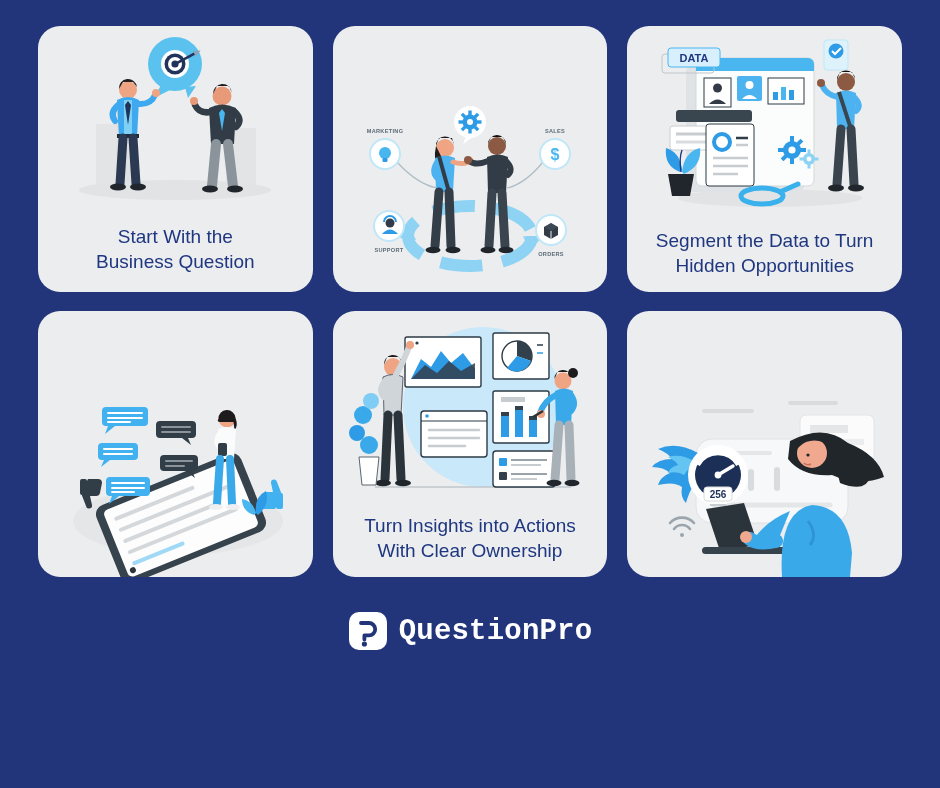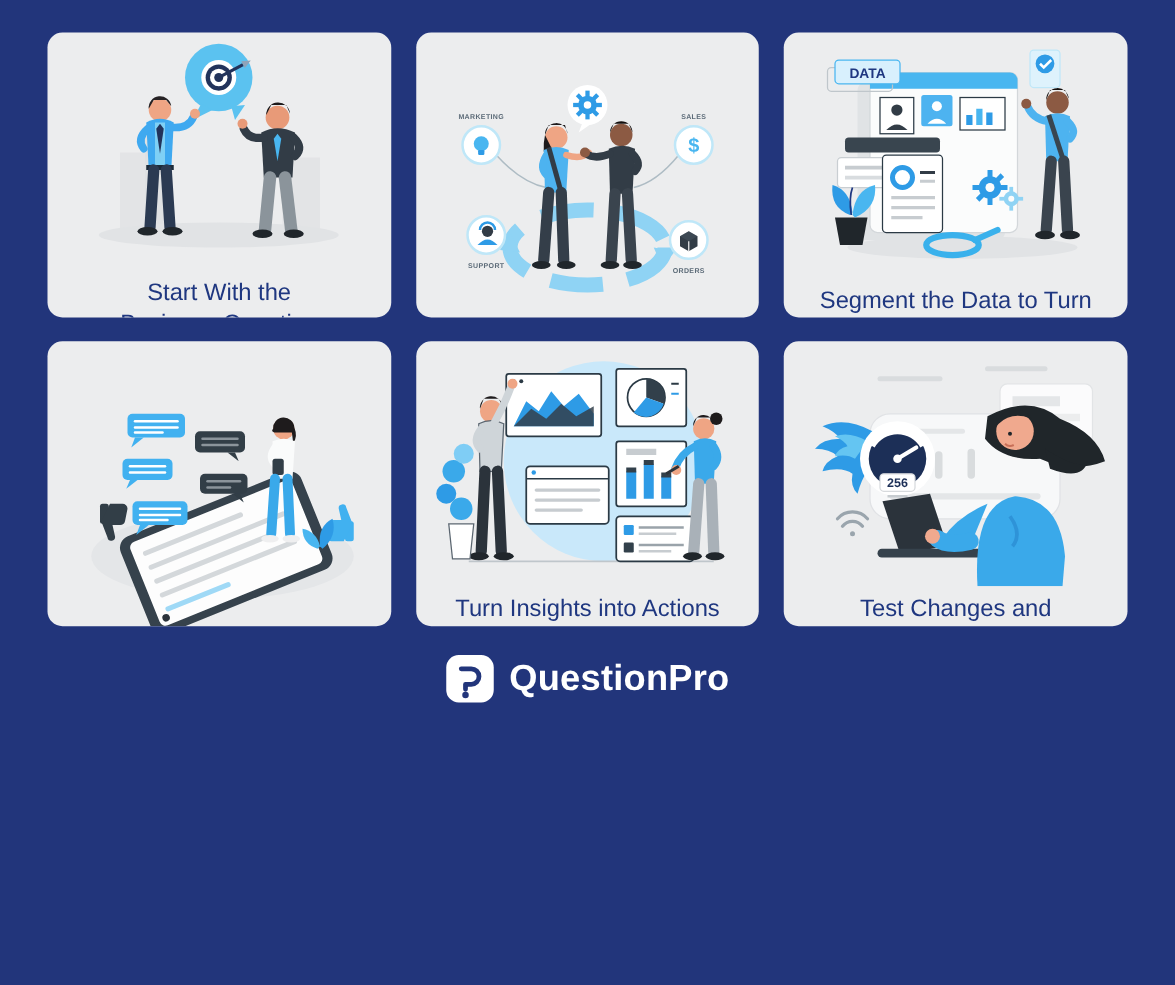--- a/index.html
+++ b/index.html
@@ -12,31 +12,31 @@
   .page-title{
     color:#ffffff;text-align:center;font-weight:bold;
     font-size:35px;line-height:1.28;letter-spacing:.2px;
     padding-top:24px;white-space:pre-line;
   }
   .card-grid{
     display:grid;grid-template-columns:repeat(3,1fr);
     gap:19px 20px;margin:26px 38px 0;
   }
   .card{
-    background:#ECEDEE;border-radius:12px;height:228px;
+    background:#ECEDEE;border-radius:22px;height:266px;
     display:flex;flex-direction:column;overflow:hidden;
   }
   .illus{flex:1;display:flex;align-items:flex-end;justify-content:center;}
   .illus svg{display:block;}
   .caption{
     text-align:center;font-weight:normal;font-size:19px;
     color:#1F3780;line-height:1.32;padding:6px 8px 18px;
     white-space:pre-line;
   }
-  .footer{display:flex;align-items:center;justify-content:center;gap:11px;margin-top:22px;}
+  .footer{display:flex;align-items:center;justify-content:center;gap:11px;margin-top:34px;font-family:Liberation Mono, monospace;}
   .brand-text{color:#ffffff;font-weight:bold;font-size:29px;letter-spacing:.2px;}
   svg text{font-family:"Liberation Sans",sans-serif;}
   .journey-label{font-size:5.6px;font-weight:bold;fill:#5C6B78;letter-spacing:.3px;}
 </style>
 </head>
 <body>
 
 <div>
 
 
@@ -486,22 +486,20 @@
             <circle cx="168" cy="74" r="1.6" fill="#20262A"></circle>
             <path d="M164 82 q3 3 7 1" stroke="#C76F57" stroke-width="1.6" fill="none"></path>
             <path d="M142 196 q-4 -66 30 -72 q36 2 40 48 l-2 24 z" fill="#3AA9EA"></path>
             <path d="M150 130 q-24 10 -36 28 q10 10 22 6" fill="#3AA9EA"></path>
             <path d="M136 160 q-18 4 -26 -2" stroke="#3AA9EA" stroke-width="14" fill="none" stroke-linecap="round"></path>
             <circle cx="106" cy="156" r="6" fill="#F0A98E"></circle>
             <path d="M168 140 q10 14 2 24" stroke="#2E93D8" stroke-width="3" fill="none"></path>
           </g>
         </svg>
       </div>
-      <div class="caption">Test Changes and
-Measure Progress</div>
     </div>
 
   </div>
 
   <div class="footer">
     <svg width="40" height="40" viewBox="0 0 40 40">
       <rect x="1" y="1" width="38" height="38" rx="10" fill="#FFFFFF"></rect>
       <path d="M13 12 h8 a6.2 6.2 0 0 1 0 12.4 h-4.6 v4" fill="none" stroke="#22357B" stroke-width="3.8" stroke-linecap="round" stroke-linejoin="round"></path>
       <circle cx="16.4" cy="33" r="2.6" fill="#22357B"></circle>
     </svg>

